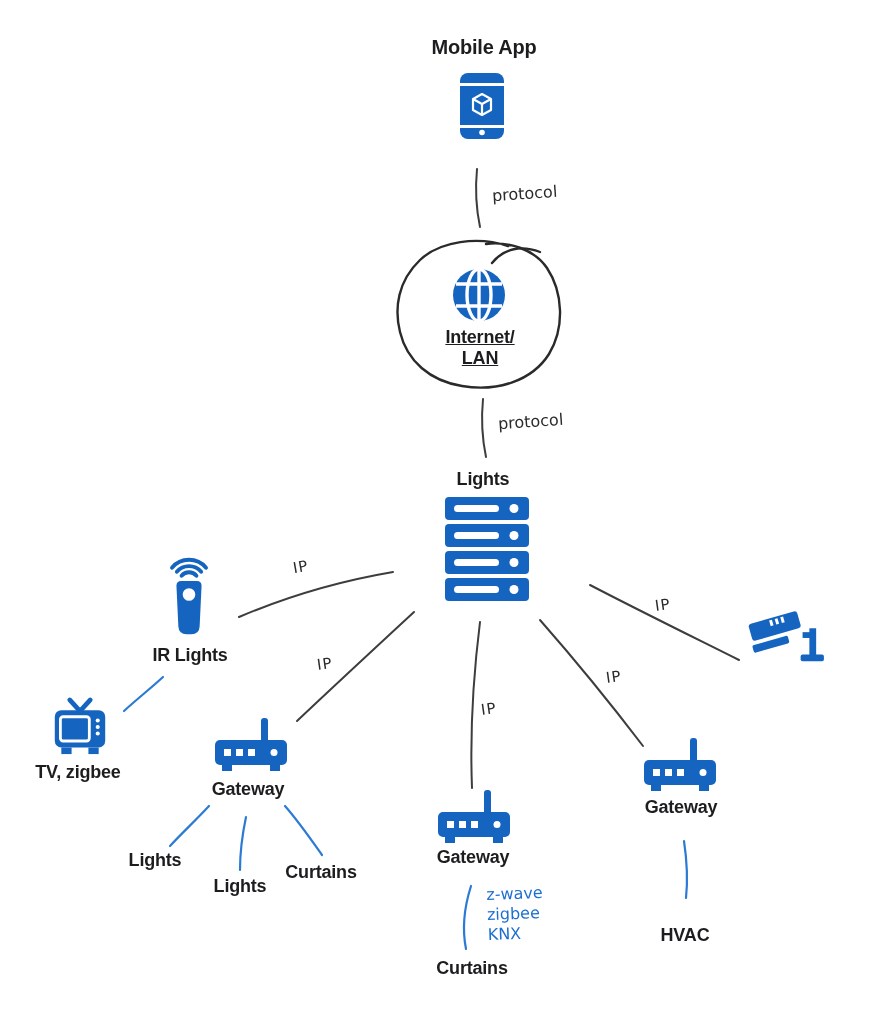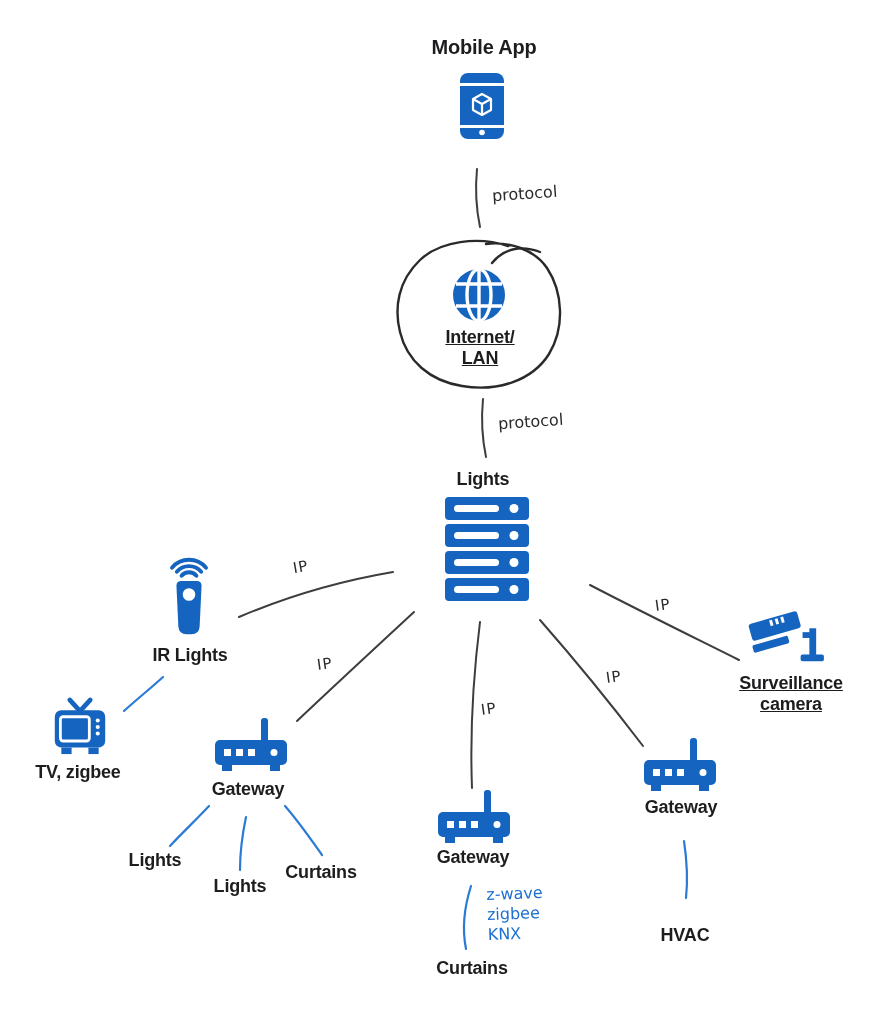--- a/index.html
+++ b/index.html
@@ -190,18 +190,14 @@
       <rect x="2" y="12" width="52" height="18" rx="3" fill="#1565c0"></rect>
       <rect x="24" y="14" width="3" height="6" fill="#ffffff"></rect>
       <rect x="30" y="14" width="3" height="6" fill="#ffffff"></rect>
       <rect x="36" y="14" width="3" height="6" fill="#ffffff"></rect>
       <rect x="0" y="34" width="38" height="8" rx="2" fill="#1565c0"></rect>
     </g>
     <rect x="56" y="28" width="12" height="6" fill="#1565c0"></rect>
     <rect x="63" y="24" width="7" height="30" fill="#1565c0"></rect>
     <rect x="54" y="51" width="24" height="7" rx="2" fill="#1565c0"></rect>
   </svg>
-  <div class="label twoline" style="left:791px;top:673px">
-    <span>Surveillance</span>
-    <span>camera</span>
-  </div>
 
 </div>
 
 </body></html>

